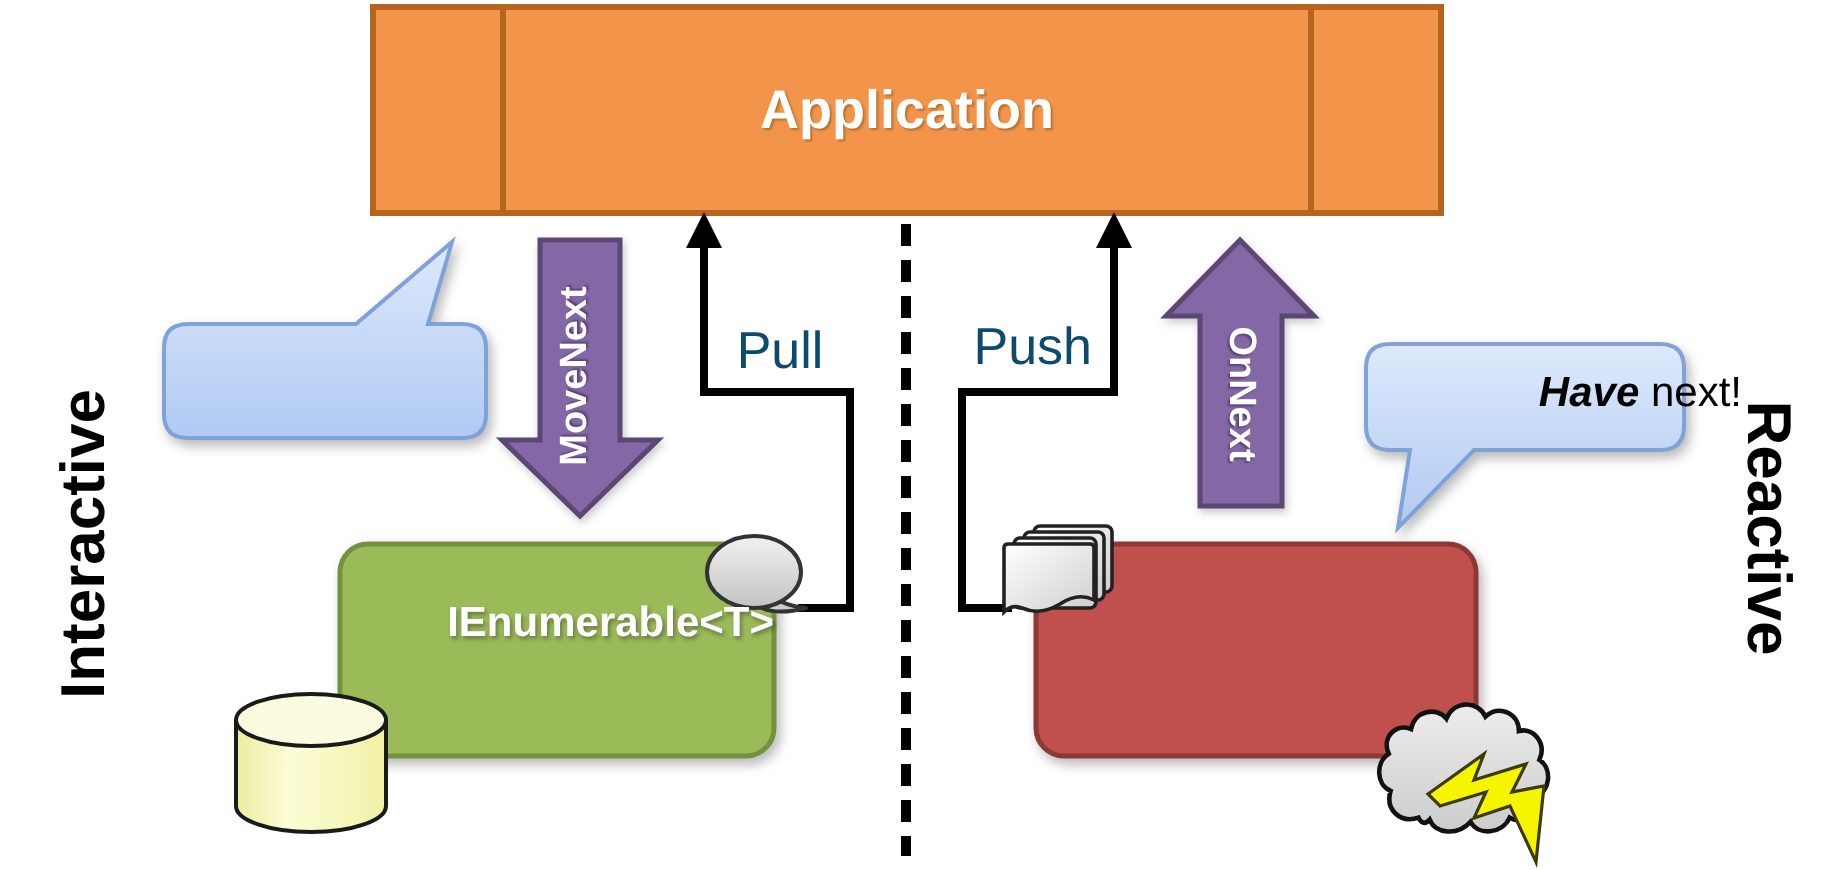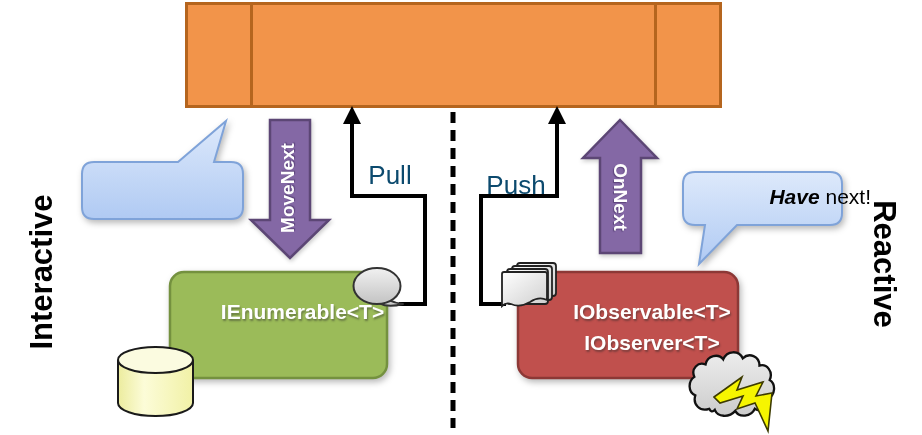--- a/index.html
+++ b/index.html
@@ -27,36 +27,36 @@
   
   .side-label{font-size:31px;font-weight:bold;color:#000;white-space:nowrap;text-align:center;}
   .flow-label{font-size:26px;font-weight:normal;color:#0c4a6e;text-align:center;width:60px;}
   .arrow-label{
     font-size:19px;font-weight:bold;color:#fff;white-space:nowrap;text-align:center;
     text-shadow:1px 1px 1px rgba(60,40,90,0.55);
   }
   .bubble-text{font-size:21px;color:#000;text-align:center;white-space:nowrap;}
   .bubble-text .emph{font-weight:bold;font-style:italic;}
   .iface-text{
-    display:flex;flex-direction:column;align-items:center;
+    display:flex;flex-direction:column;align-items:flex-end;
     font-size:21px;font-weight:bold;color:#fff;line-height:31px;
     text-shadow:1px 1.5px 2px rgba(40,40,40,0.45);
-    padding-left:24px;
   }
   .rot-ccw{transform:rotate(-90deg);}
   .rot-cw{transform:rotate(90deg);}
 </style>
 </head>
 <body>
 
 <div class="stage">
 
   <div class="abs app-box">
     <div class="app-divider" style="left:62px;"></div>
     <div class="app-divider" style="left:466px;"></div>
+    <div class="app-title">Application</div>
   </div>
 
   <svg class="layer" width="922" height="435" viewBox="0 0 922 435">
     <defs>
       <linearGradient id="bubbleGrad" x1="0" y1="0" x2="0" y2="1">
         <stop offset="0" stop-color="#DDE9FB"></stop>
           <stop offset="1" stop-color="#B0CAF3"></stop>
       </linearGradient>
       <linearGradient id="balloonGrad" x1="0" y1="0" x2="0" y2="1">
         <stop offset="0" stop-color="#F1F1F1"></stop>
@@ -117,28 +117,24 @@
     <g>
       <path transform="translate(686,347) scale(0.93,1.03)" vector-effect="non-scaling-stroke" d="M 25 60 C 15 63 7 56 10 47 C 2 44 2 33 9 29 C 5 21 13 14 21 17 C 23 8 35 6 40 12 C 44 3 57 3 61 11 C 68 5 79 9 79 18 C 87 16 94 24 90 32 C 97 36 96 47 88 50 C 90 58 81 64 74 60 C 70 68 57 69 53 62 C 46 69 34 68 31 61 C 28 64 26 62 25 60 Z" fill="url(#cloudGrad)" stroke="#111" stroke-width="2.3"></path>
     </g>
     <polygon points="714,397 742,377 737,390 763,382 756,396 772,393 768,431 755,403 737,409 743,396 720,403" style="fill:var(--lightning-yellow,#F6F500);" stroke="#3d3b00" stroke-width="1.6"></polygon>
   </svg>
 
   <div class="abs side-label rot-ccw" style="left:-60px;top:254px;width:204px;">Interactive</div>
   <div class="abs side-label rot-cw" style="left:799px;top:246px;width:170px;">Reactive</div>
 
   <div class="abs flow-label" style="left:360px;top:160px;">Pull</div>
-  <div class="abs flow-label" style="left:486px;top:170px;">Push</div>
+  <div class="abs flow-label" style="left:486px;top:158px;text-align:right;">Push</div>
 
   <div class="abs arrow-label rot-ccw" style="left:218px;top:177px;width:140px;">MoveNext</div>
   <div class="abs arrow-label rot-cw" style="left:565px;top:186px;width:110px;">OnNext</div>
 
   <div class="abs bubble-text" style="left:683px;top:185px;width:188px;text-align:right;"><span class="emph">Have</span><span> next!</span></div>
 
   <div class="abs iface-text" style="left:170px;top:296px;width:217px;">
     <div>IEnumerable&lt;T&gt;</div>
   </div>
-  <div class="abs iface-text" style="left:518px;top:296px;width:220px;">
-    <div>IObservable&lt;T&gt;</div>
-    <div>IObserver&lt;T&gt;</div>
-  </div>
 
 </div>
 
 </body></html>

